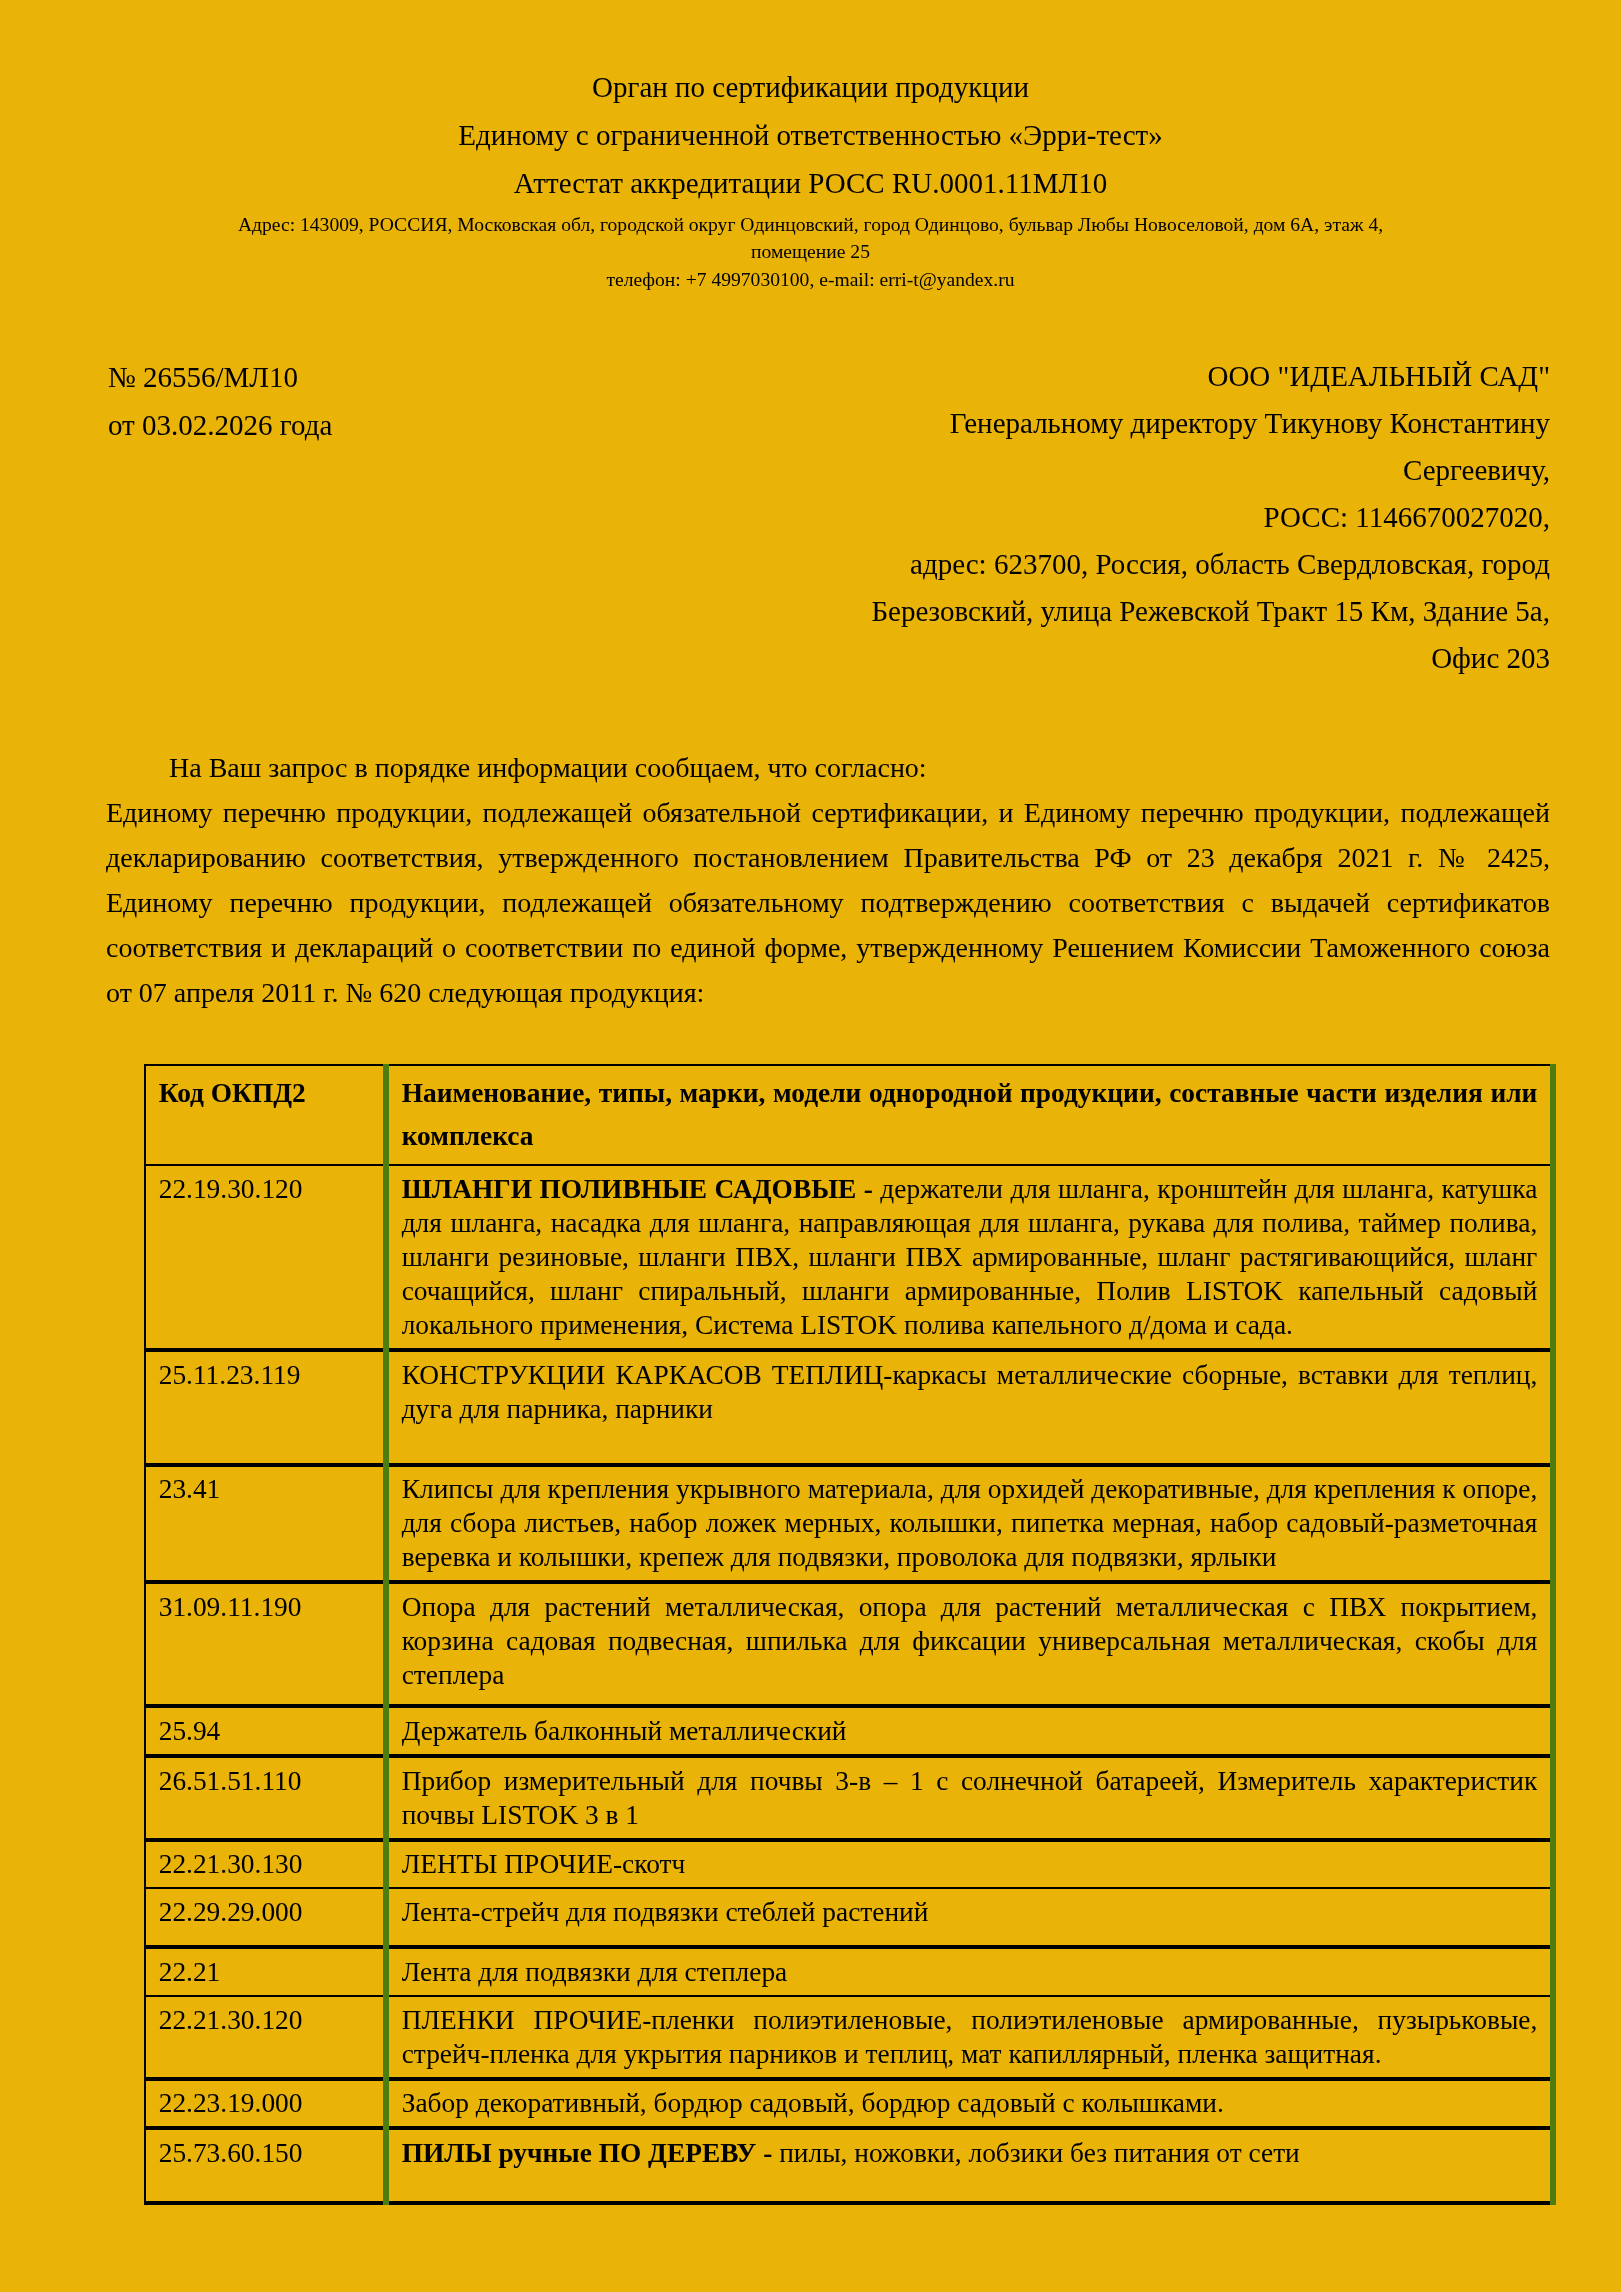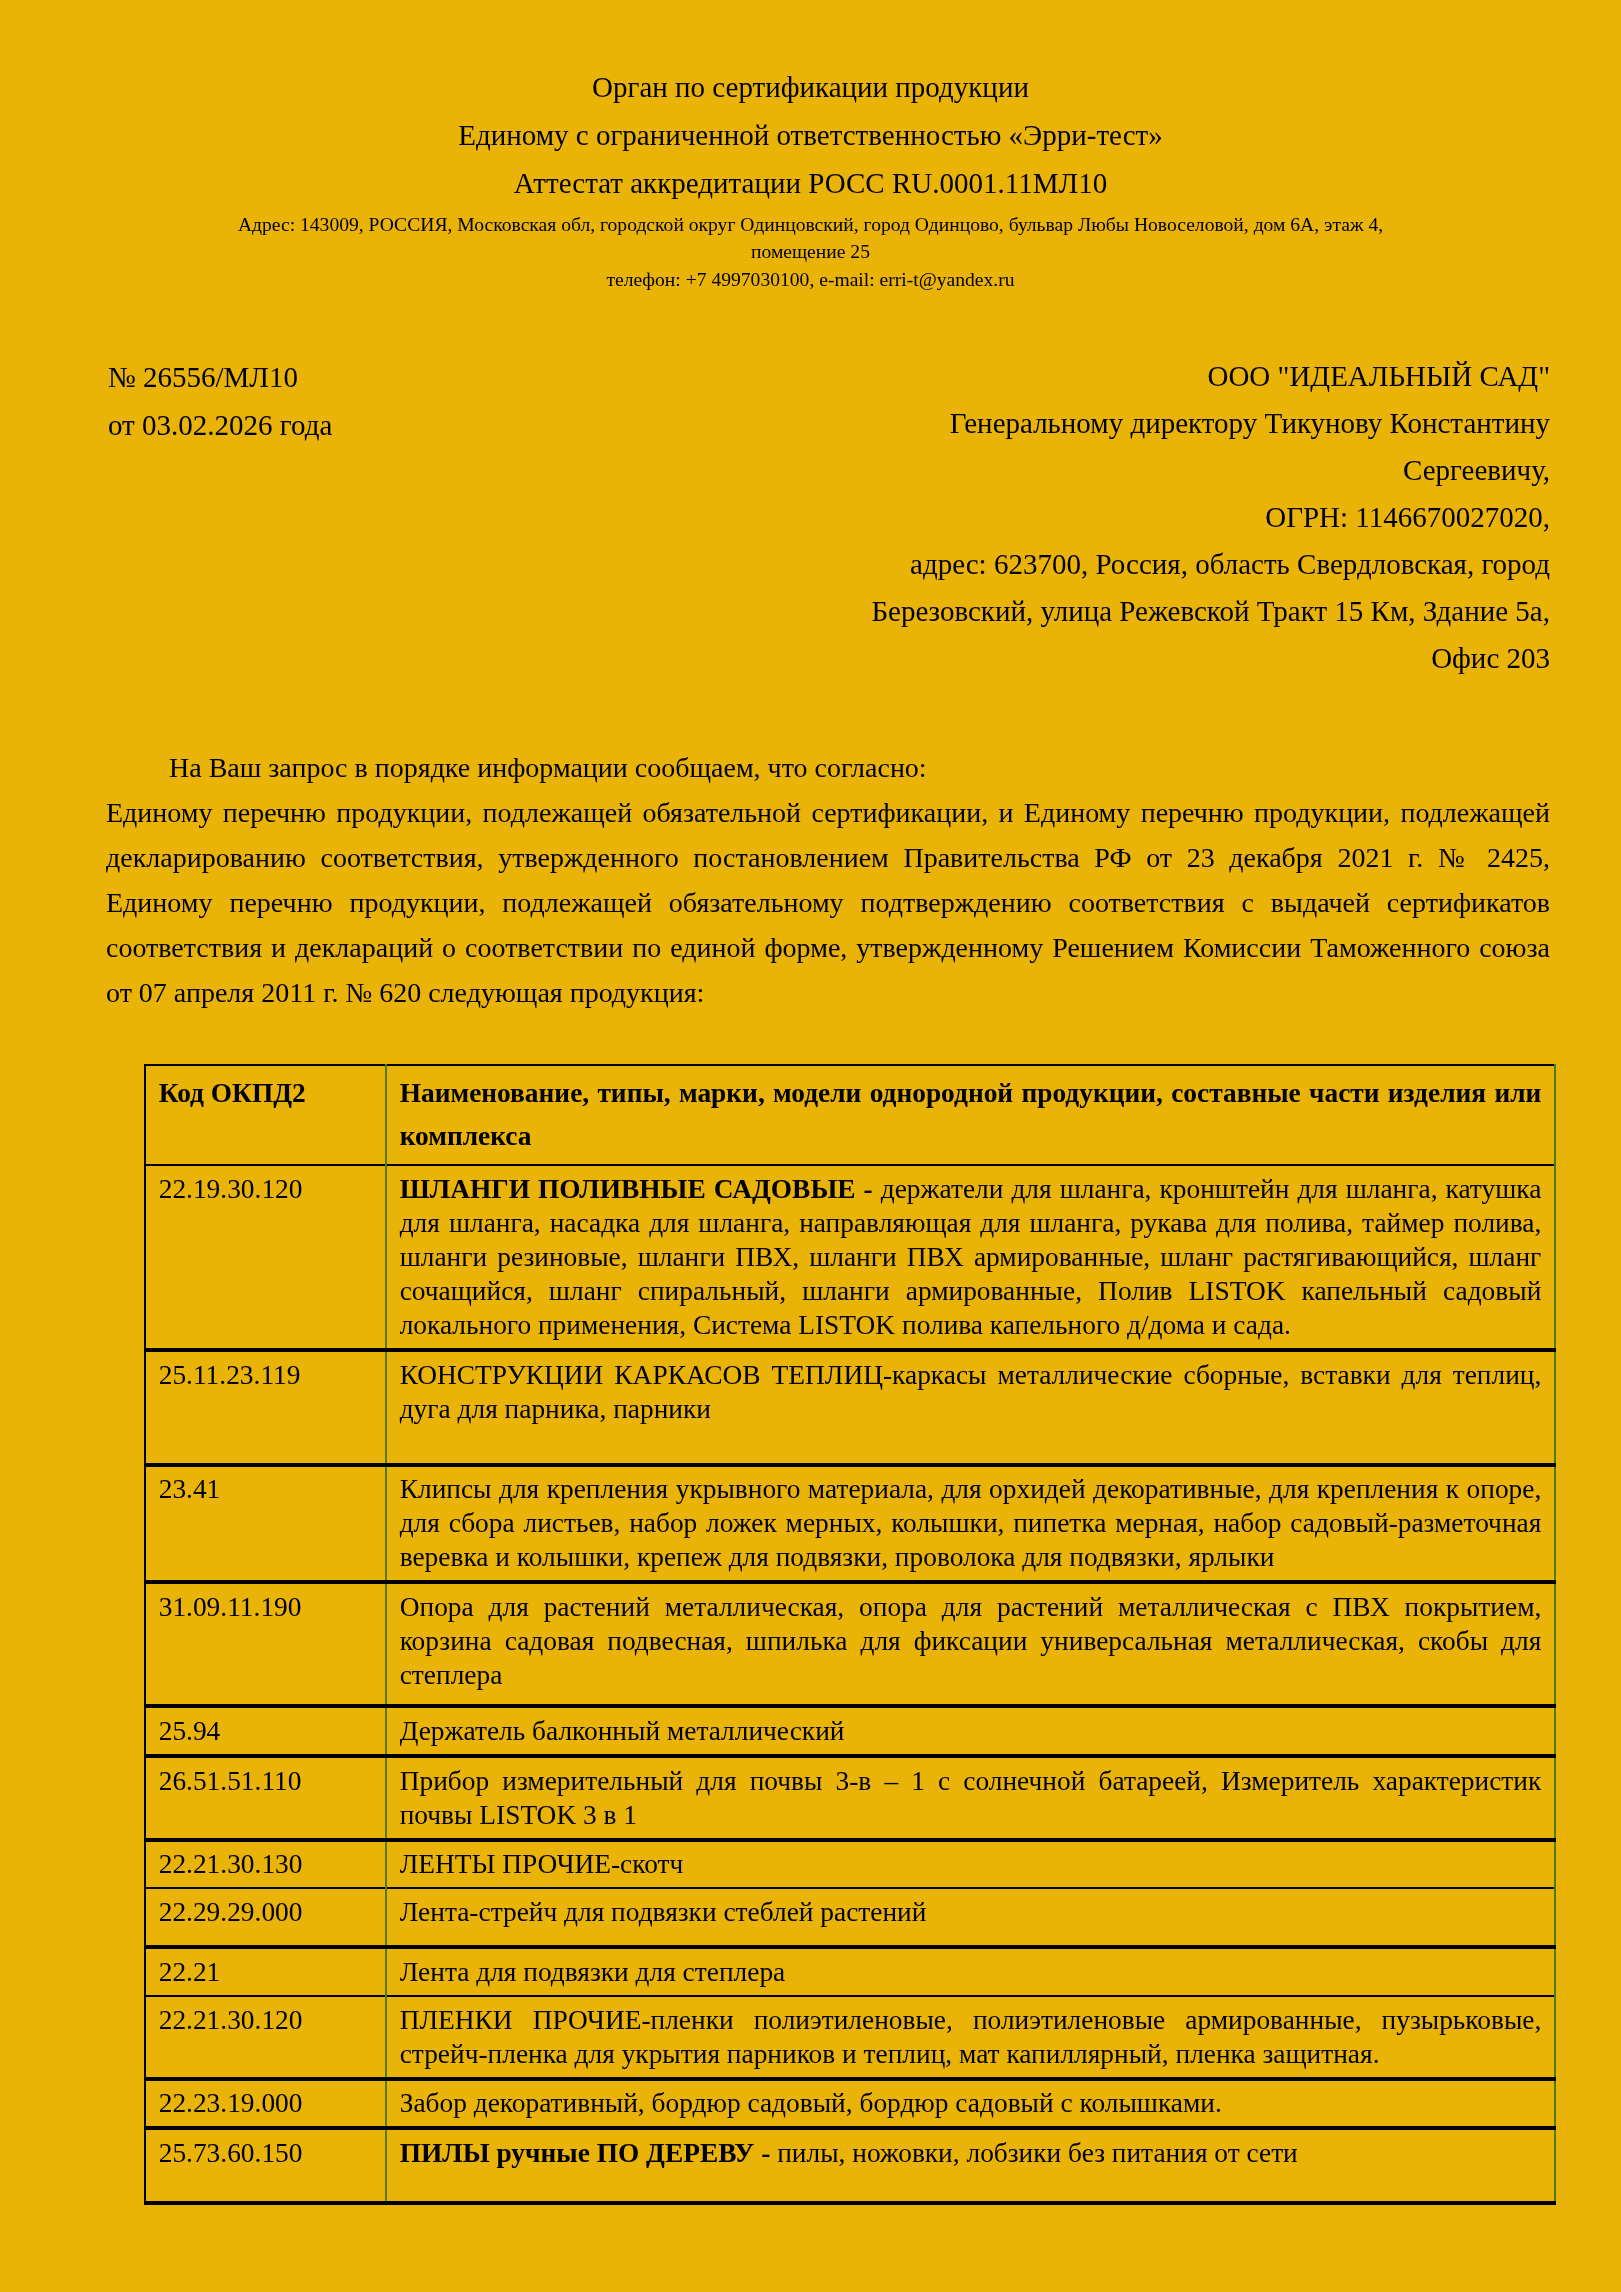--- a/index.html
+++ b/index.html
@@ -45,21 +45,21 @@
     width: 1412px;
     border-collapse: collapse;
     border: 2.9px solid #000;
     border-bottom: 4.9px solid #000;
     font-size: 27.4px;
     table-layout: fixed;
   }
   table.products col.c1 { width: 241px; }
   table.products th, table.products td {
     border-left: 2px solid #000;
-    border-right: 2px solid #4d7c0f;
+    border-right: 6px solid #4d7c0f;
     vertical-align: top;
     padding: 5.9px 12.7px 5.9px 12.7px;
   }
   thead th { font-weight: bold; line-height: 43px; padding-bottom: 11.8px; }
   thead th.h-code { text-align: left; }
   thead th.h-name { text-align: justify; }
   tbody td { line-height: 34px; }
   td.code-cell { text-align: left; overflow: hidden; }
   td.desc-cell { text-align: justify; }
   tbody tr { border-top: 4.9px solid #000; }
@@ -93,21 +93,21 @@
 
   <div class="ref-section">
     <div class="ref-left">
       <div>№ 26556/МЛ10</div>
       <div>от 03.02.2026 года</div>
     </div>
     <div class="addressee" id="addressee-lines">
         <div>ООО "ИДЕАЛЬНЫЙ САД"</div>
         <div>Генеральному директору Тикунову Константину</div>
         <div>Сергеевичу,</div>
-        <div>ОГРН: 1146670027020,</div>
+        <div>РОСС: 1146670027020,</div>
         <div>адрес: 623700, Россия, область Свердловская, город</div>
         <div>Березовский, улица Режевской Тракт 15 Км, Здание 5а,</div>
         <div>Офис 203</div>
       </div>
   </div>
 
   <div class="body-section">
     <div class="intro">На Ваш запрос в порядке информации сообщаем, что согласно:</div>
     <div class="paragraph">Единому перечню продукции, подлежащей обязательной сертификации, и Единому перечню продукции, подлежащей декларированию соответствия, утвержденного постановлением Правительства РФ от 23 декабря 2021 г. № 2425, Единому перечню продукции, подлежащей обязательному подтверждению соответствия с выдачей сертификатов соответствия и деклараций о соответствии по единой форме, утвержденному Решением Комиссии Таможенного союза от 07 апреля 2011 г. № 620 следующая продукция:</div>
   </div>

